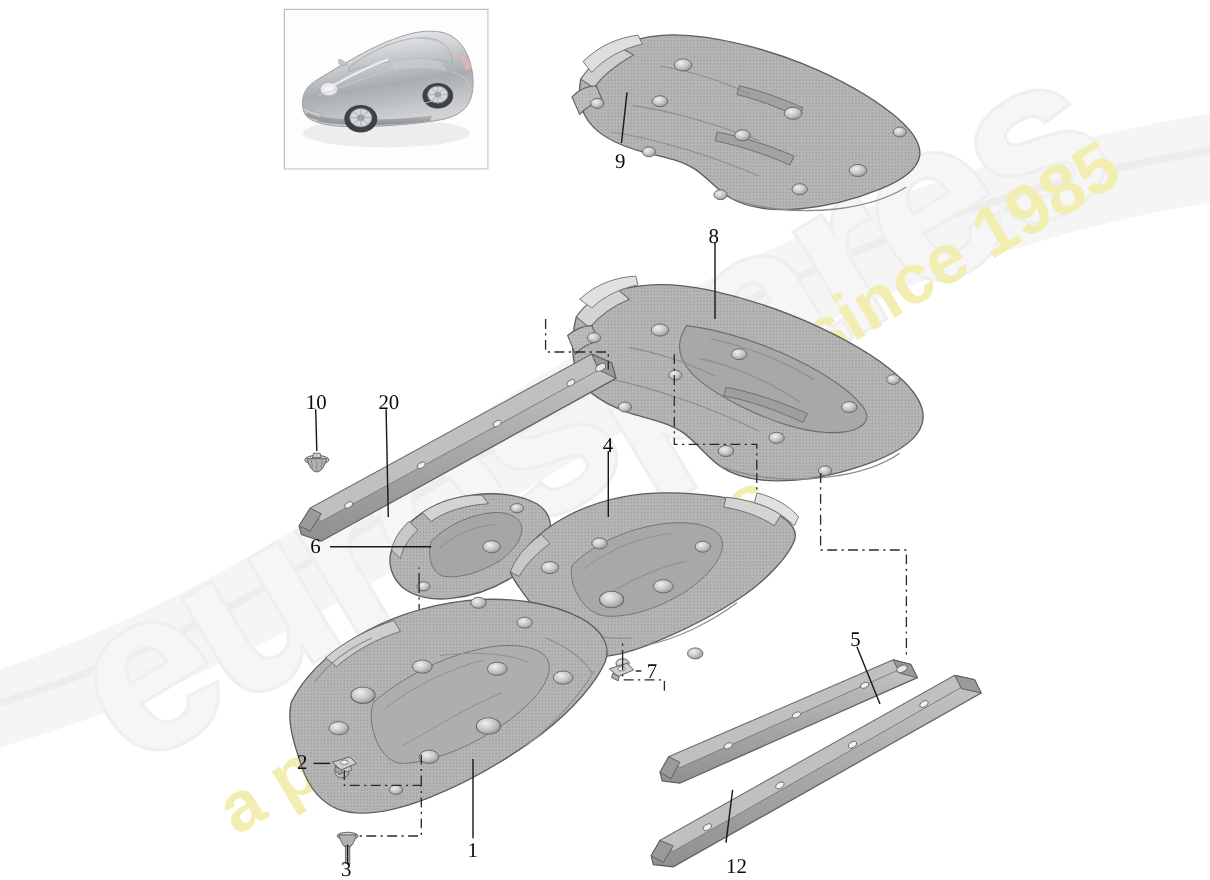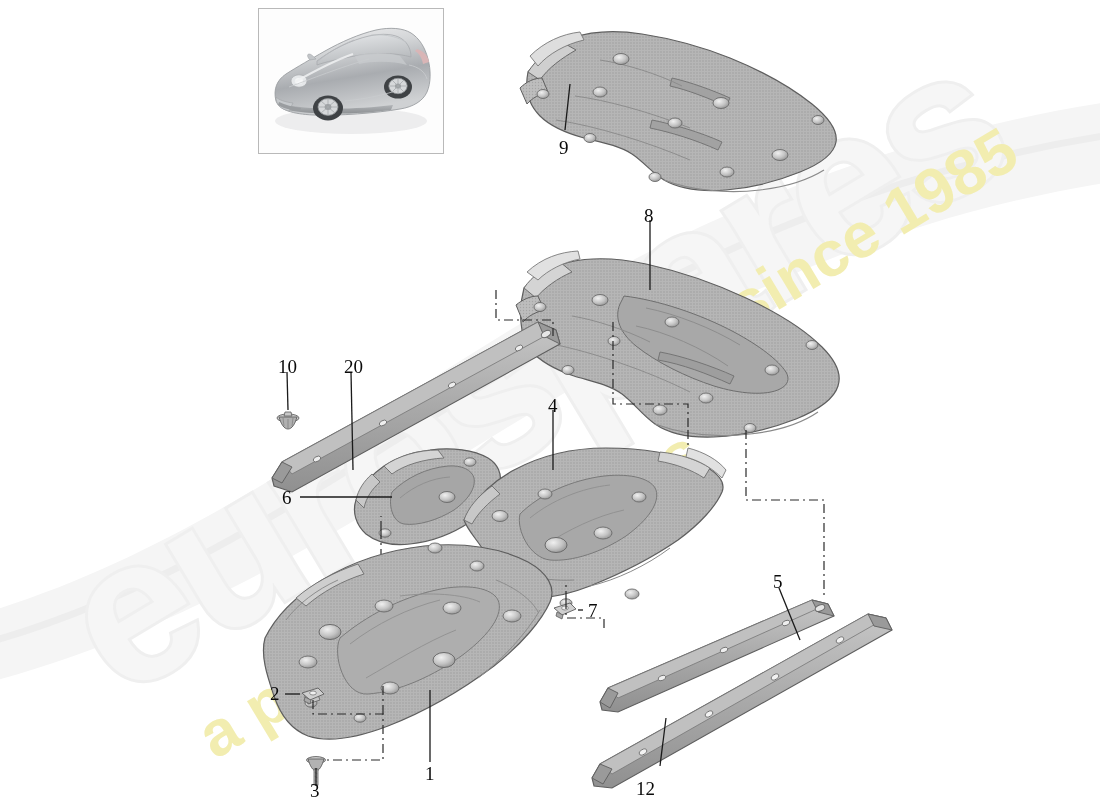--- a/index.html
+++ b/index.html
@@ -404,15 +404,15 @@
   <div class="callout" style="left:270px;top:684px;">2</div>
   <div class="callout" style="left:310px;top:781px;">3</div>
   <div class="callout" style="left:548px;top:396px;">4</div>
   <div class="callout" style="left:773px;top:572px;">5</div>
   <div class="callout" style="left:282px;top:488px;">6</div>
   <div class="callout" style="left:588px;top:601px;">7</div>
   <div class="callout" style="left:644px;top:206px;">8</div>
   <div class="callout" style="left:559px;top:138px;">9</div>
   <div class="callout" style="left:278px;top:357px;">10</div>
   <div class="callout" style="left:344px;top:357px;">20</div>
-  <div class="callout" style="left:636px;top:779px;">12</div>
+  <div class="callout" style="left:660px;top:779px;">12</div>
 
 </div>
 
 </body></html>

